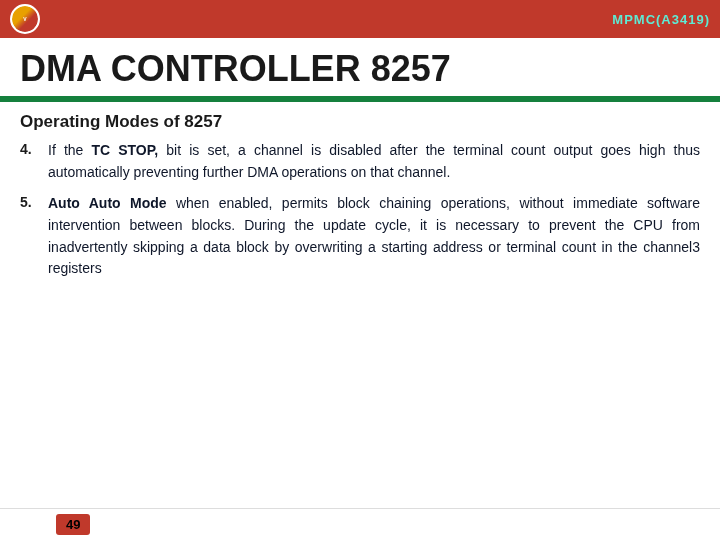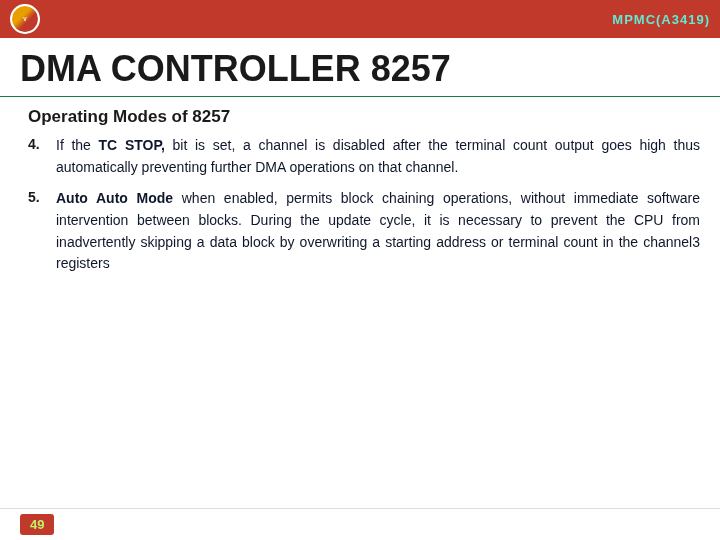--- a/index.html
+++ b/index.html
@@ -60,26 +60,25 @@
       font-size: 13px;
       font-weight: bold;
       letter-spacing: 1px;
     }
 
     .main-title {
       font-size: 36px;
       font-weight: bold;
       color: #1a1a1a;
       padding: 10px 20px 6px 20px;
-      border-bottom: 1px solid #15803d;
+      border-bottom: 6px solid #15803d;
     }
 
     .content-area {
       padding: 10px 20px 10px 20px;
-      margin-left: 8px;
     }
 
     .section-heading {
       font-size: 17px;
       font-weight: bold;
       color: #1a1a1a;
       margin-bottom: 8px;
     }
 
     .list-item {
@@ -116,25 +115,26 @@
       left: 0;
       right: 0;
       height: 32px;
       background: #fff;
       border-top: 1px solid #ddd;
       padding: 0 20px;
     }
 
     .footer-number {
       background: #c0392b;
-      color: #bef264;
+      color: #000000;
       font-size: 13px;
       font-weight: bold;
       padding: 3px 10px;
       border-radius: 3px;
+      margin-left: 36px;
     }
   </style>
 </head>
 <body>
 
 <div class="header-bar">
   <div class="logo-area">
     <div class="logo-circle">
       <div class="logo-inner">V</div>
     </div>

